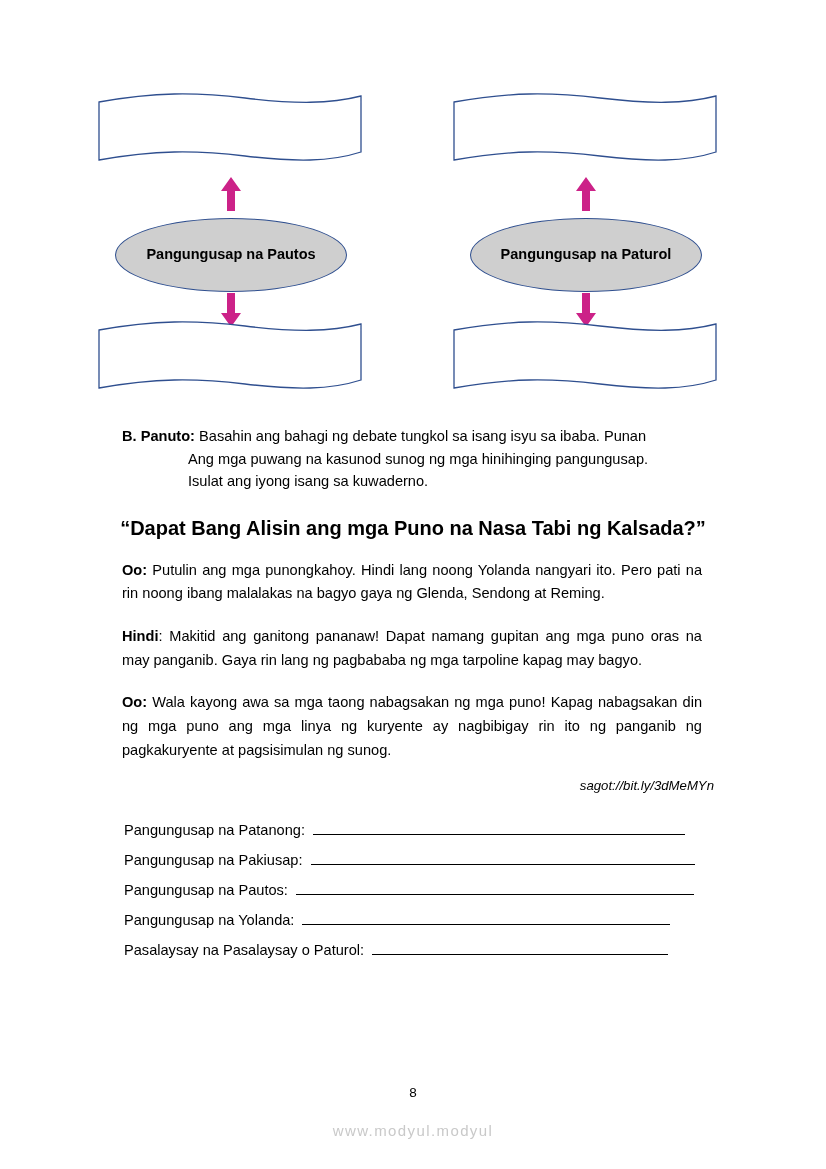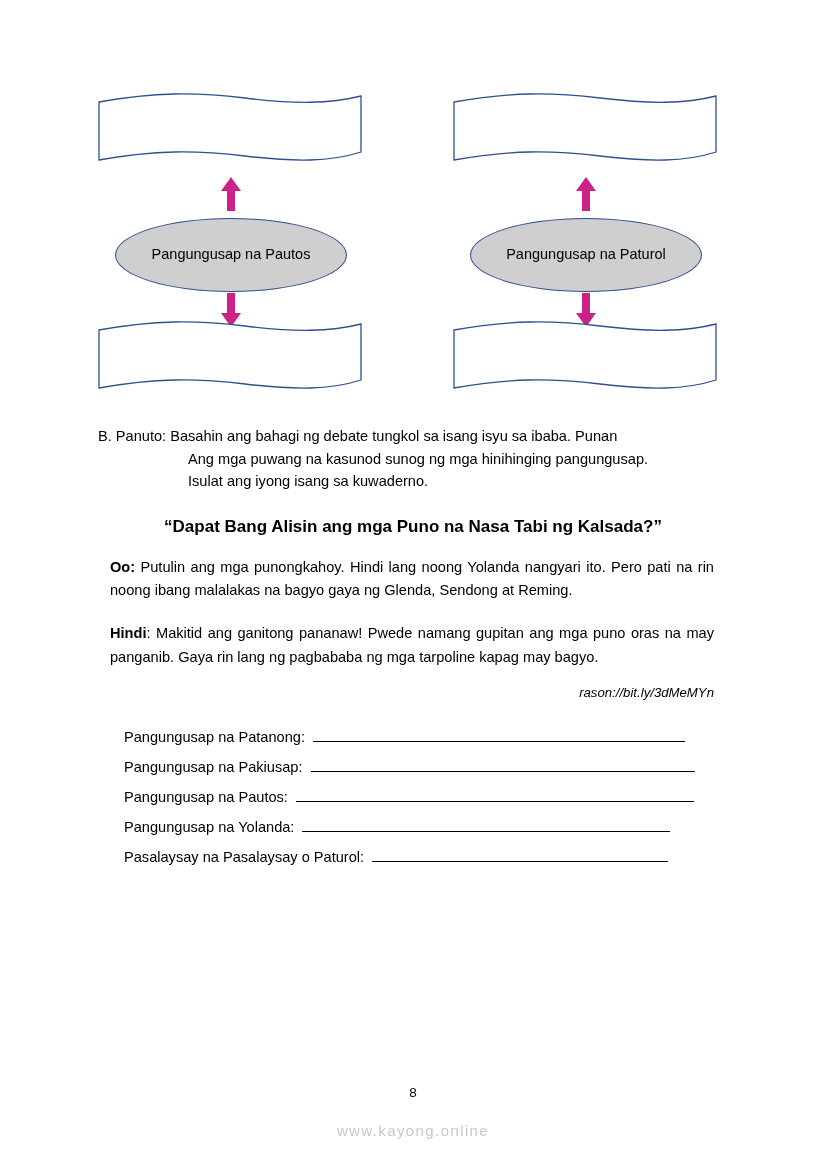--- a/index.html
+++ b/index.html
@@ -22,20 +22,21 @@
     box-sizing: border-box;
   }
 
   
   .diagram {
     position: absolute;
     left: 0;
     top: 80px;
     width: 826px;
     height: 330px;
+    font-weight: bold;
   }
   .dgroup {
     position: absolute;
     top: 0;
     width: 300px;
     height: 330px;
   }
   .dgroup.left { left: 95px; }
   .dgroup.right { left: 450px; }
 
@@ -88,48 +89,49 @@
   .panuto {
     position: relative;
     margin: 0 0 0 0;
     padding: 0 112px 0 98px;
     font-size: 14.6px;
     line-height: 1.55;
     text-align: justify;
     text-justify: inter-word;
   }
   .panuto .lbl {
-    font-weight: normal;
+    font-weight: bold;
+    margin-left: 24px;
   }
   .panuto .ind {
     display: block;
     padding-left: 90px;
   }
 
   .title {
     margin: 24px 0 12px 0;
     text-align: center;
     font-weight: bold;
-    font-size: 17px;
+    font-size: 20px;
   }
 
   .qa {
     margin: 19px 0 0 0;
     padding: 0 112px 0 110px;
     font-size: 14.6px;
     line-height: 1.62;
     text-align: justify;
     text-justify: inter-word;
     text-indent: 0;
   }
   .qa .spk {
     font-weight: bold;
   }
   .qa p {
-    margin: 0;
+    margin: 12px;
     padding-left: 0;
   }
 
   .source {
     margin: 16px 112px 0 0;
     text-align: right;
     font-style: italic;
     font-size: 13.2px;
   }
 
@@ -258,27 +260,32 @@
     <div class="title">“Dapat Bang Alisin ang mga Puno na Nasa Tabi ng Kalsada?”</div>
 
     <div class="qa">
       <p>
         <span class="spk">Oo:</span><span> Putulin ang mga punongkahoy. Hindi lang noong Yolanda nangyari ito. Pero pati na rin noong ibang malalakas na bagyo gaya ng Glenda, Sendong at Reming.</span>
       </p>
     </div>
 
     <div class="qa">
       <p>
-        <span class="spk">Hindi</span><span>: Makitid ang ganitong pananaw! Pwede namang gupitan ang mga puno oras na may panganib. Gaya rin lang ng pagbababa ng mga tarpoline kapag may bagyo.</span>
+        <span class="spk">Hindi</span><span>: Makitid ang ganitong pananaw! Dapat namang gupitan ang mga puno oras na may panganib. Gaya rin lang ng pagbababa ng mga tarpoline kapag may bagyo.</span>
       </p>
     </div>
 
-
-
-    <div class="source">rason://bit.ly/3dMeMYn</div>
+    <div class="qa">
+      <p>
+        <span class="spk">Oo:</span><span> Wala kayong awa sa mga taong nabagsakan ng mga puno! Kapag nabagsakan din ng mga puno ang mga linya ng kuryente ay nagbibigay rin ito ng panganib ng pagkakuryente at pagsisimulan ng sunog.</span>
+      </p>
+    </div>
+
+
+    <div class="source">sagot://bit.ly/3dMeMYn</div>
 
     <div class="blanks">
       <div class="blank-row r1">
         <span class="bl-label">Pangungusap na Patanong:</span>
         <span class="bl-line"></span>
       </div>
       <div class="blank-row r2">
         <span class="bl-label">Pangungusap na Pakiusap:</span>
         <span class="bl-line"></span>
       </div>
@@ -292,15 +299,15 @@
       </div>
       <div class="blank-row r5">
         <span class="bl-label">Pasalaysay na Pasalaysay o Paturol:</span>
         <span class="bl-line"></span>
       </div>
     </div>
 
   </div>
 
   <div class="page-number">8</div>
-  <div class="watermark">www.kayong.online</div>
+  <div class="watermark">www.modyul.modyul</div>
 
 </div>
 
 </body></html>

